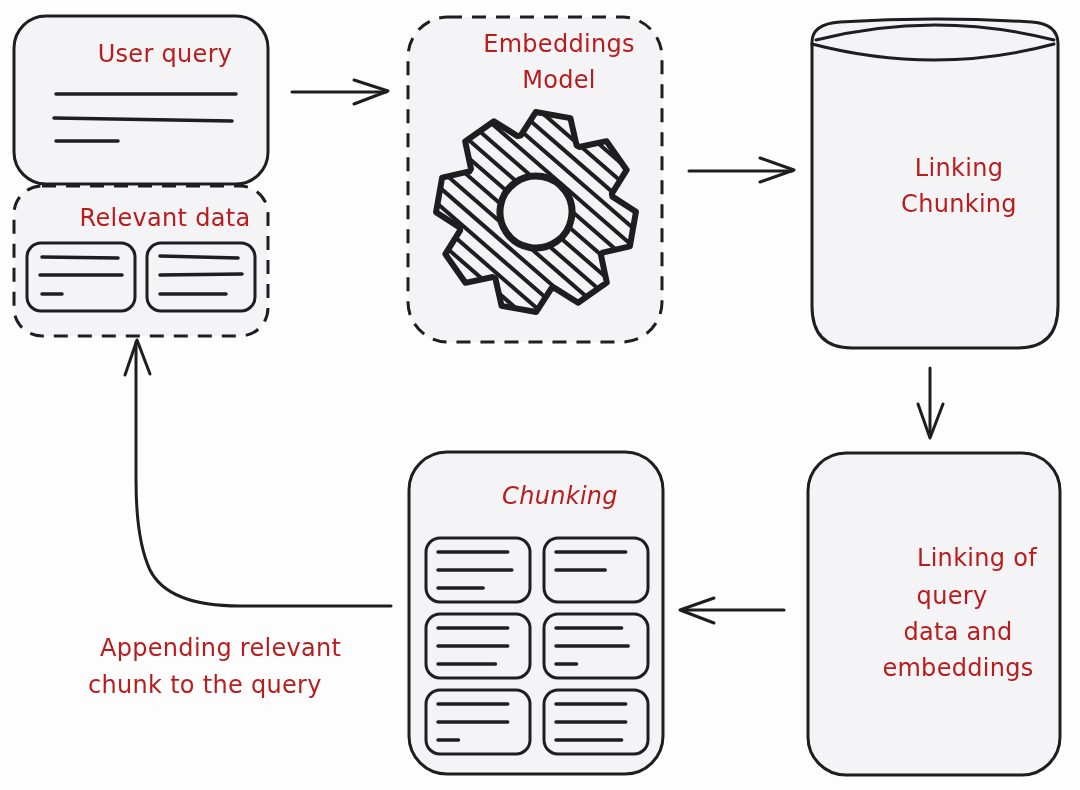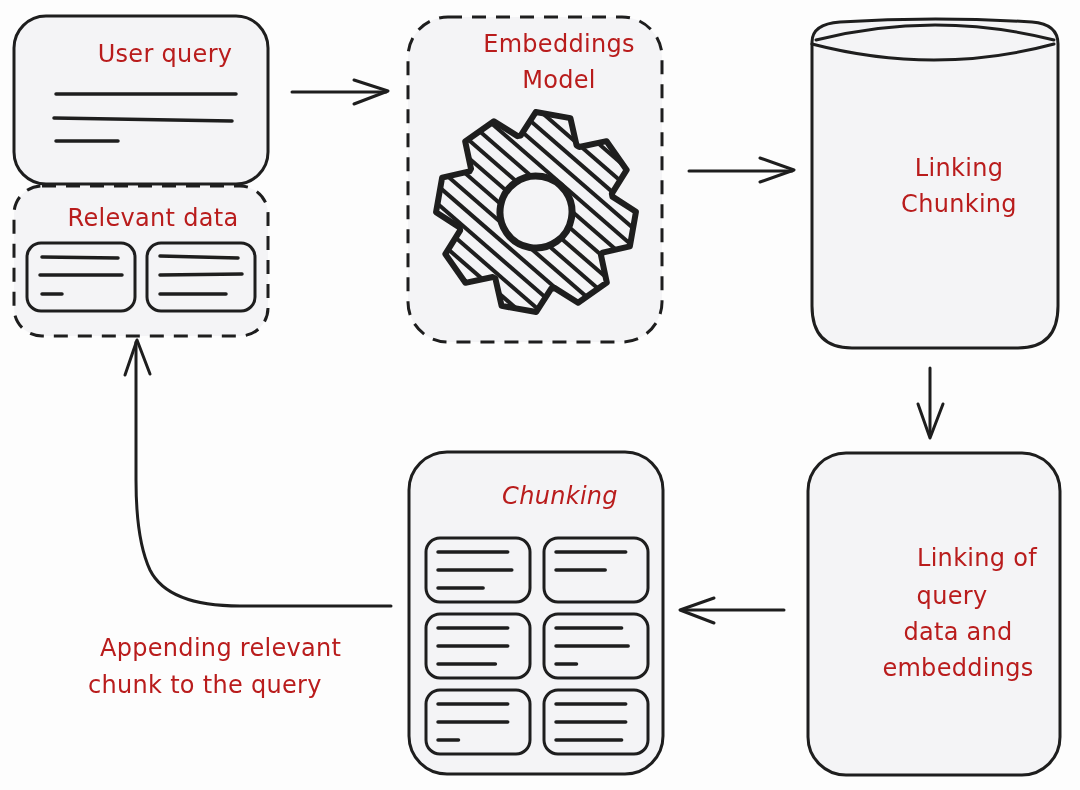--- a/index.html
+++ b/index.html
@@ -149,21 +149,21 @@
       </g>
     </g>
 
   <g>
     <path class="st" d="M391,606 L240,606 Q168,606 150,570 Q136,540 136,480 L136,342"></path>
     <polyline class="st" points="125,375 137,340 150,374"></polyline>
   </g>
 </svg>
 
 <div class="lbl" style="left:14px; top:36px; width:254px;">User query</div>
-<div class="lbl" style="left:2px; top:200px; width:254px;">Relevant data</div>
+<div class="lbl" style="left:14px; top:200px; width:254px;">Relevant data</div>
 
 <div class="lbl" style="left:408px; top:26px; width:254px;">Embeddings</div>
 <div class="lbl" style="left:408px; top:62px; width:254px;">Model</div>
 
 <div class="lbl" style="left:812px; top:150px; width:246px;">Linking</div>
 <div class="lbl" style="left:812px; top:186px; width:246px;">Chunking</div>
 
 <div class="lbl" style="left:825px; top:540px; width:240px;margin-left:8px;">Linking of</div>
 <div class="lbl" style="left:808px; top:578px; width:240px;">query</div>
 <div class="lbl" style="left:808px; top:614px; width:252px;">data and</div>

